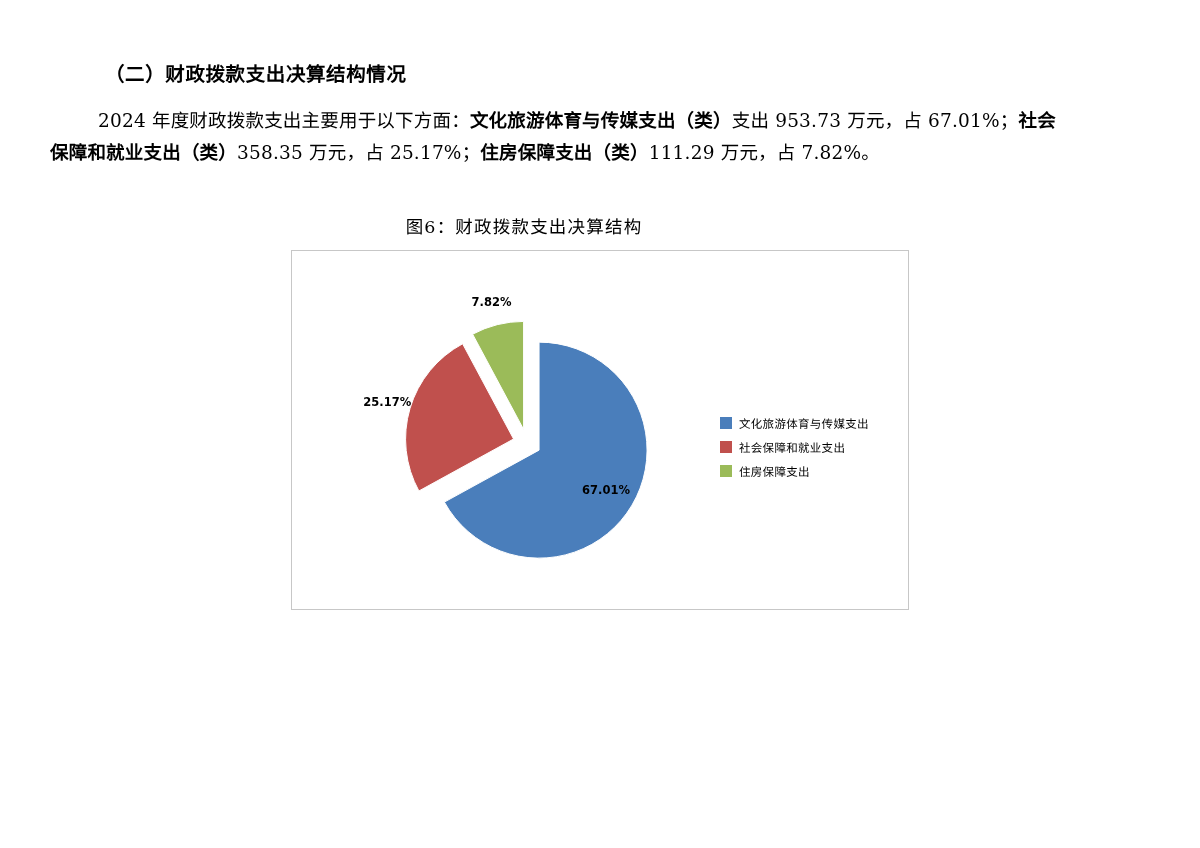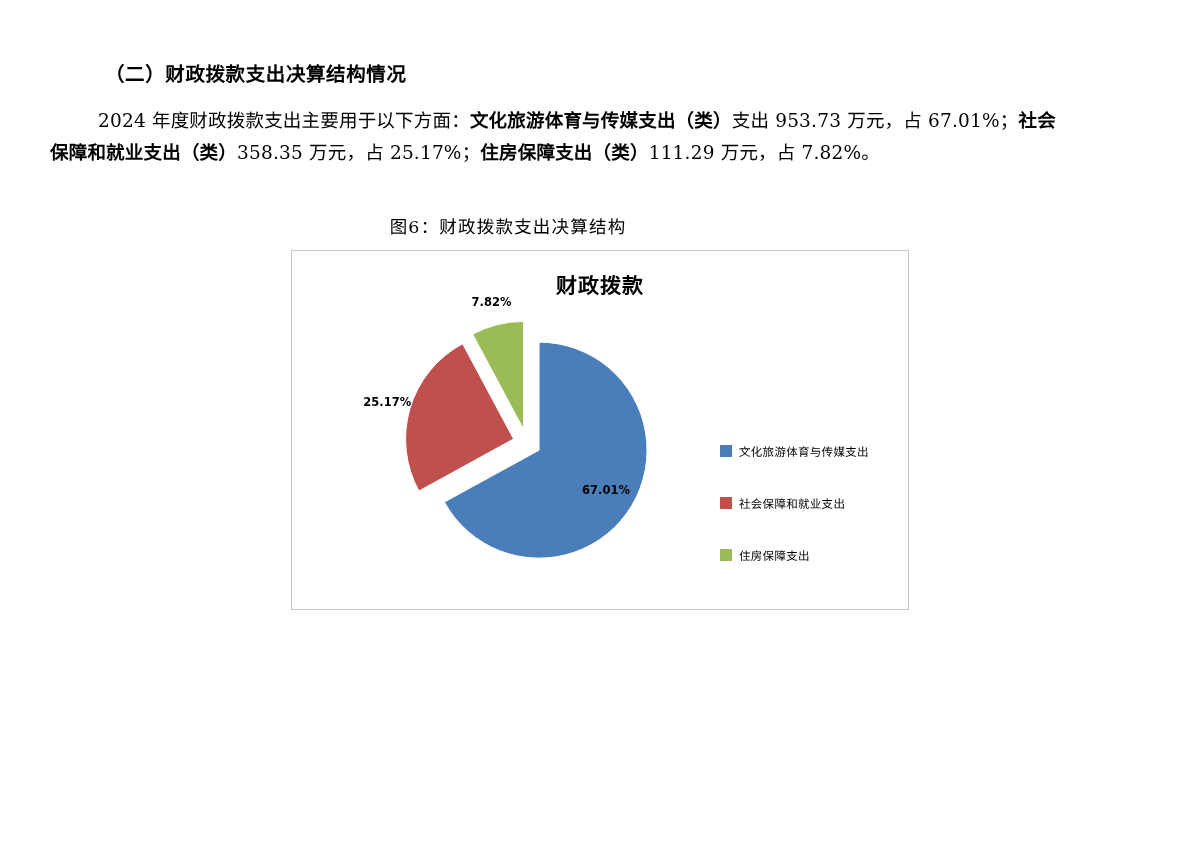--- a/index.html
+++ b/index.html
@@ -51,20 +51,21 @@
   }
   .fig-caption {
     position: absolute;
     left: 0;
     top: 213px;
     width: 1016px;
     text-align: center;
     font-size: 17.5px;
     letter-spacing: 1.2px;
     font-weight: 500;
+    padding-left: 16px;
   }
   .chart-box {
     position: absolute;
     left: 291px;
     top: 250px;
     width: 618px;
     height: 360px;
     border: 1px solid #c7c7c7;
     background: #ffffff;
     box-sizing: border-box;
@@ -95,21 +96,20 @@
     left: 428px;
     top: 160px;
     width: 180px;
     font-family: "DejaVu Sans", "Liberation Sans", sans-serif;
     font-size: 11.5px;
   }
   .legend-row {
     display: flex;
     align-items: center;
     height: 24px;
-    margin-top: 28px;
   }
   .legend-swatch {
     width: 12px;
     height: 12px;
     margin-right: 7px;
     flex: 0 0 auto;
   }
   .legend-label {
     white-space: nowrap;
     letter-spacing: 0.3px;
@@ -129,21 +129,20 @@
   <div class="heading">（二）财政拨款支出决算结构情况</div>
 
   <div class="para">
     <span class="ind"></span><span>2024 年度财政拨款支出主要用于以下方面：</span><b>文化旅游体育与传媒支出（类）</b><span>支出 953.73 万元，占 67.01%；</span><b>社会保障和就业支出（类）</b><span>358.35 万元，占 25.17%；</span><b>住房保障支出（类）</b><span>111.29 万元，占 7.82%。</span>
   </div>
 
   <div class="fig-caption">图6：财政拨款支出决算结构</div>
 
   <div class="chart-box">
 
-    <div class="chart-title">财政拨款</div>
 
     <div class="pie-wrap">
       <svg class="pie-svg" width="360" height="300" viewBox="0 0 360 300">
 
         <g>
           <path id="slice0" fill="#4a7ebb" stroke="#ffffff" stroke-width="1" d="M 187.0481489023483 157.13036520992046 L 187.0481489023483 49.130365209920456 A 108 108 0 1 1 92.37435510701656 209.10028697625572 Z"></path>
         </g>
         <g>
           <path id="slice1" fill="#c0504d" stroke="#ffffff" stroke-width="1" d="M 161.57944203580396 146.01394632127784 L 66.90564824047223 197.9838680876131 A 108 108 0 0 1 110.62371578772901 50.79045151809787 Z"></path>
         </g>

